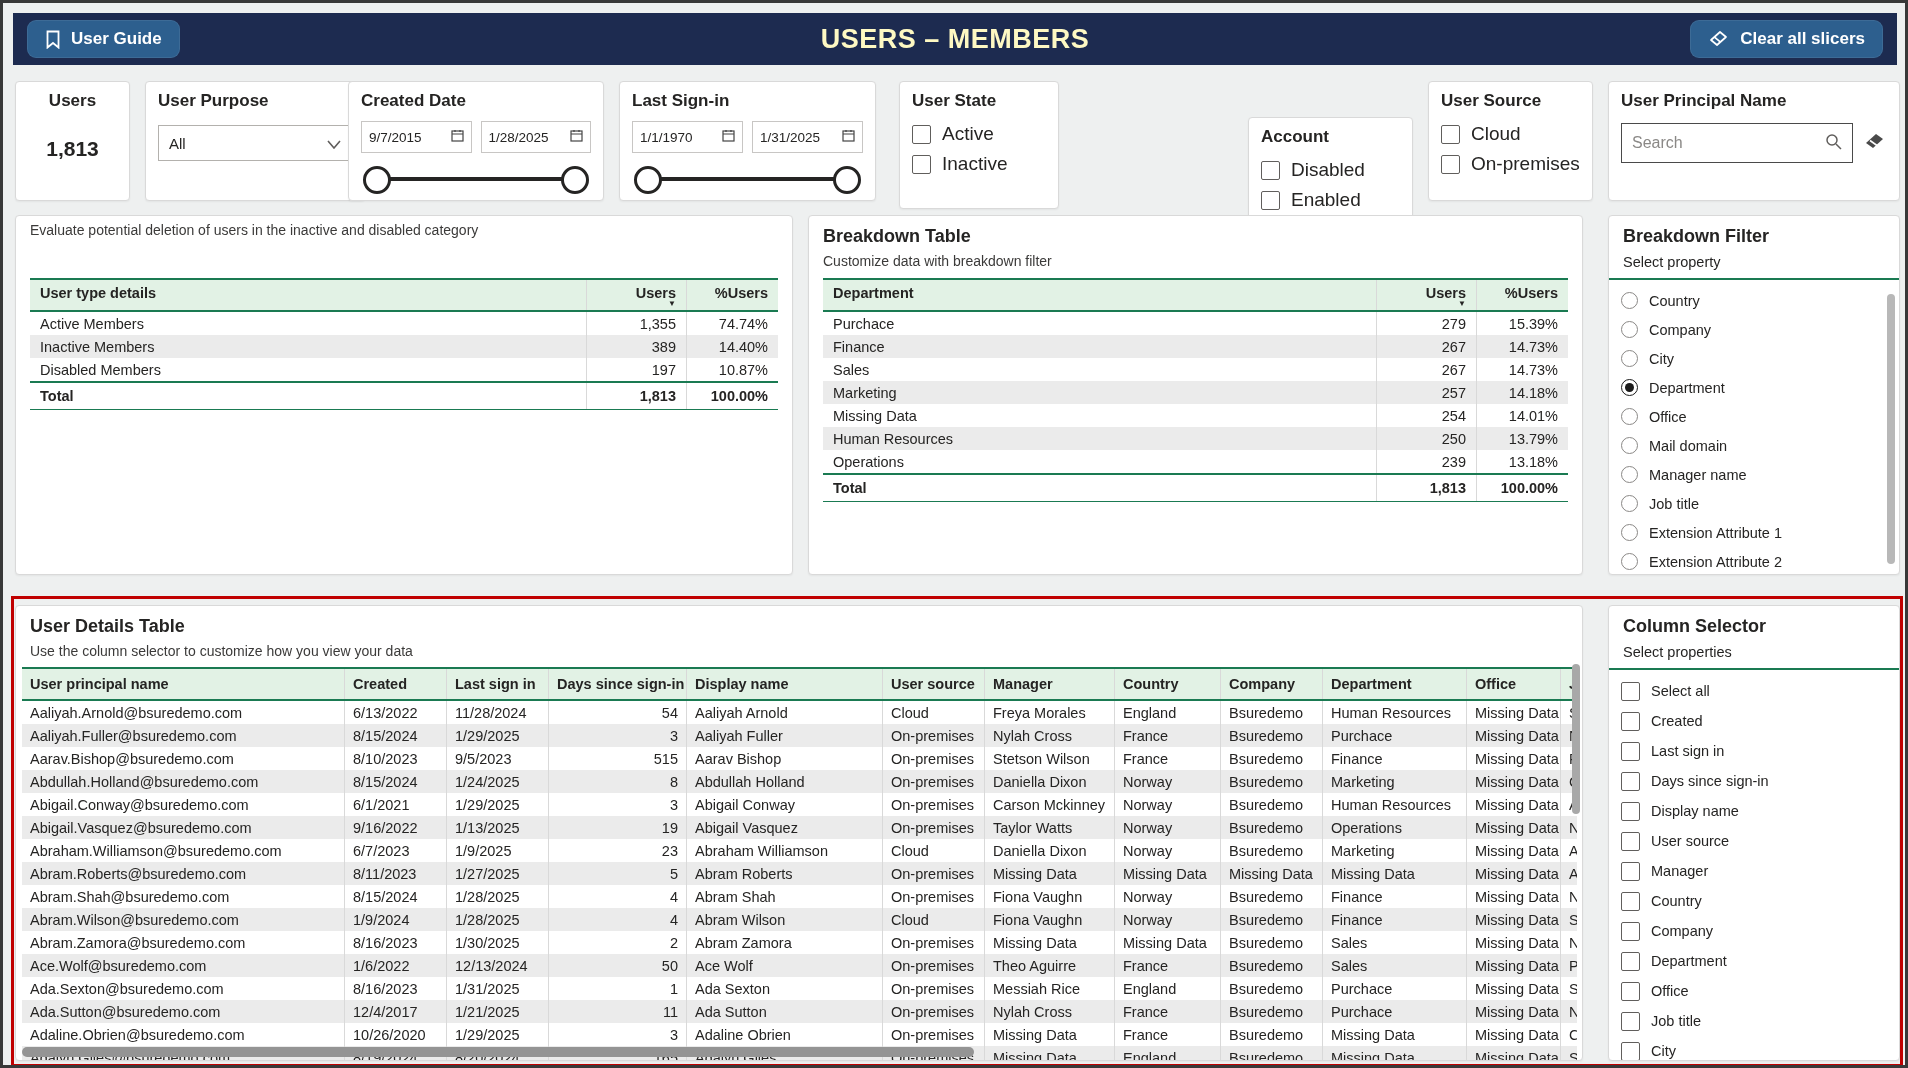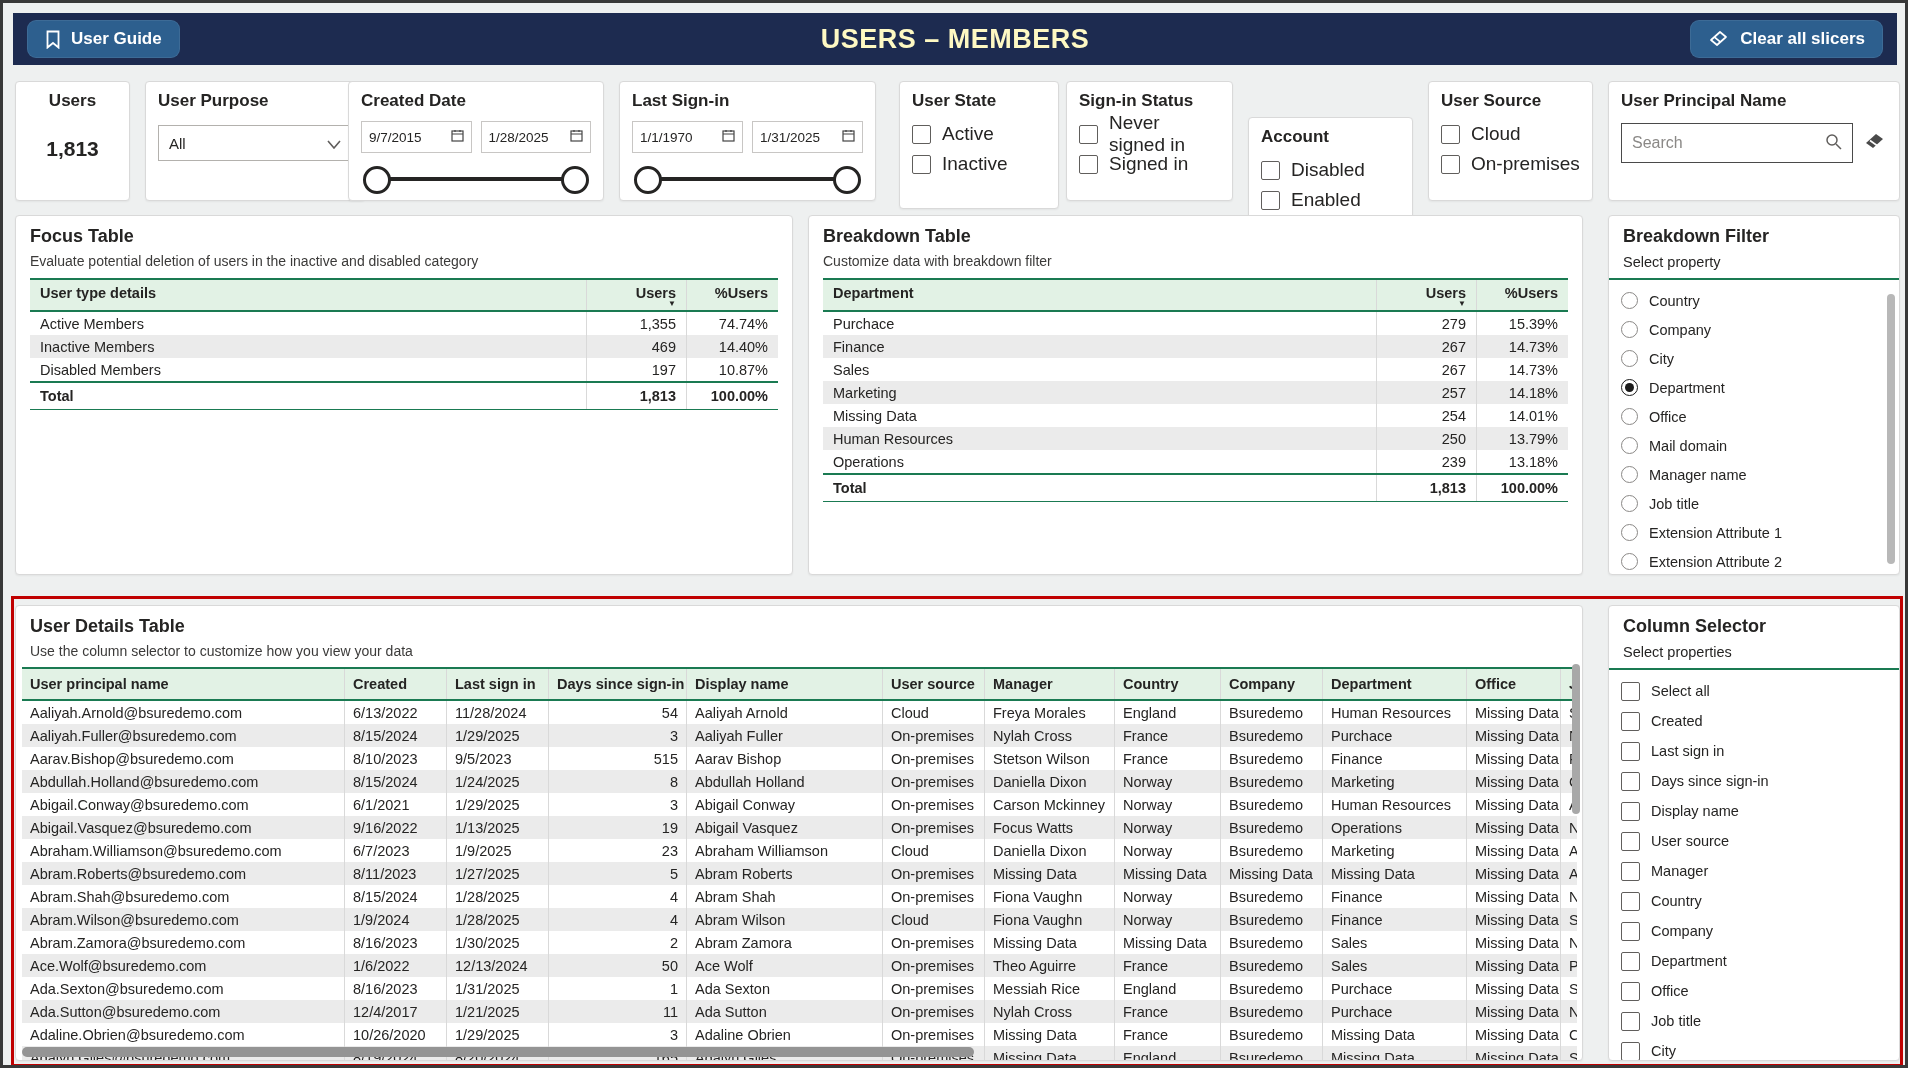--- a/index.html
+++ b/index.html
@@ -193,33 +193,20 @@
           <span class="cbox"></span>
           <span>Active</span>
         </div>
         <div class="opt-row">
           <span class="cbox"></span>
           <span>Inactive</span>
         </div>
       </div>
   </div>
 
-  <div class="panel" style="left:1063px;top:78px;width:167px;height:120px;">
-    <div class="slicer-title">Sign-in Status</div>
-    <div class="opt-list" id="sign-in-status-options">
-        <div class="opt-row">
-          <span class="cbox"></span>
-          <span>Never signed in</span>
-        </div>
-        <div class="opt-row">
-          <span class="cbox"></span>
-          <span>Signed in</span>
-        </div>
-      </div>
-  </div>
 
   <div class="panel" style="left:1245px;top:78px;width:165px;height:120px;margin-top:36px;">
     <div class="slicer-title">Account</div>
     <div class="opt-list" id="account-options">
         <div class="opt-row">
           <span class="cbox"></span>
           <span>Disabled</span>
         </div>
         <div class="opt-row">
           <span class="cbox"></span>
@@ -259,36 +246,35 @@
             <g>
               <path d="M10 17 L3 12 L13 3 L20 8 Z" fill="#4a4a4a"></path>
               <path d="M7 9.5 L14 14.5" stroke="#fff" stroke-width="1.6"></path>
             </g>
           </svg>
       </span>
     </div>
   </div>
 
   <div class="panel" style="left:12px;top:212px;width:778px;height:360px;">
-    <div class="sec-title">Focus Table</div>
     <div class="sec-sub">Evaluate potential deletion of users in the inactive and disabled category</div>
     <div class="stat-tbl" style="top:62px;" id="focus-table">
         <div class="srow head">
           <div class="c name">User type details</div>
           <div class="c num"><span>Users</span><span class="sort-arrow">▼</span></div>
           <div class="c pct">%Users</div>
         </div>
         <div class="srow body">
           <div class="c name">Active Members</div>
           <div class="c num">1,355</div>
           <div class="c pct">74.74%</div>
         </div>
         <div class="srow body alt">
           <div class="c name">Inactive Members</div>
-          <div class="c num">469</div>
+          <div class="c num">389</div>
           <div class="c pct">14.40%</div>
         </div>
         <div class="srow body">
           <div class="c name">Disabled Members</div>
           <div class="c num">197</div>
           <div class="c pct">10.87%</div>
         </div>
         <div class="srow total">
           <div class="c name">Total</div>
           <div class="c num">1,813</div>
@@ -487,21 +473,21 @@
           <div class="dcell sep">Missing Data</div>
           <div class="dcell sep">A</div>
         </div>
         <div class="dgrid drow alt">
           <div class="dcell">Abigail.Vasquez@bsuredemo.com</div>
           <div class="dcell sep">9/16/2022</div>
           <div class="dcell sep">1/13/2025</div>
           <div class="dcell sep right">19</div>
           <div class="dcell sep">Abigail Vasquez</div>
           <div class="dcell sep">On-premises</div>
-          <div class="dcell sep">Focus Watts</div>
+          <div class="dcell sep">Taylor Watts</div>
           <div class="dcell sep">Norway</div>
           <div class="dcell sep">Bsuredemo</div>
           <div class="dcell sep">Operations</div>
           <div class="dcell sep">Missing Data</div>
           <div class="dcell sep">N</div>
         </div>
         <div class="dgrid drow">
           <div class="dcell">Abraham.Williamson@bsuredemo.com</div>
           <div class="dcell sep">6/7/2023</div>
           <div class="dcell sep">1/9/2025</div>

